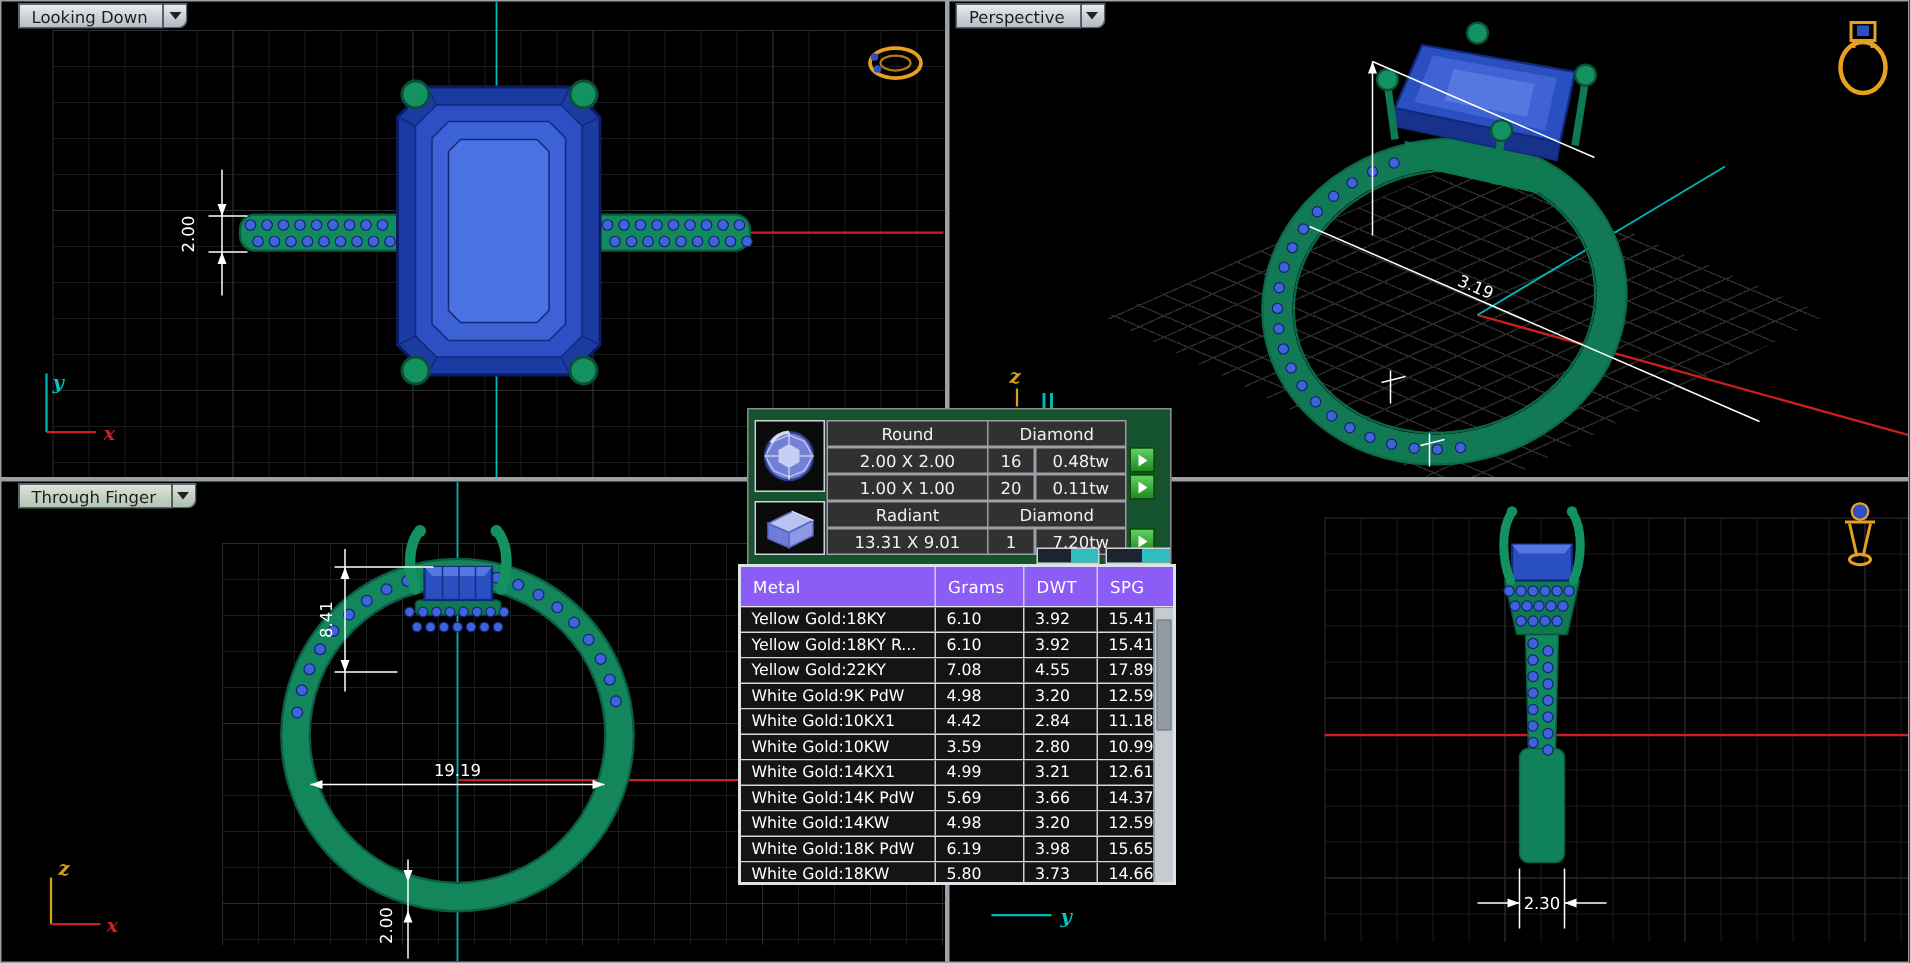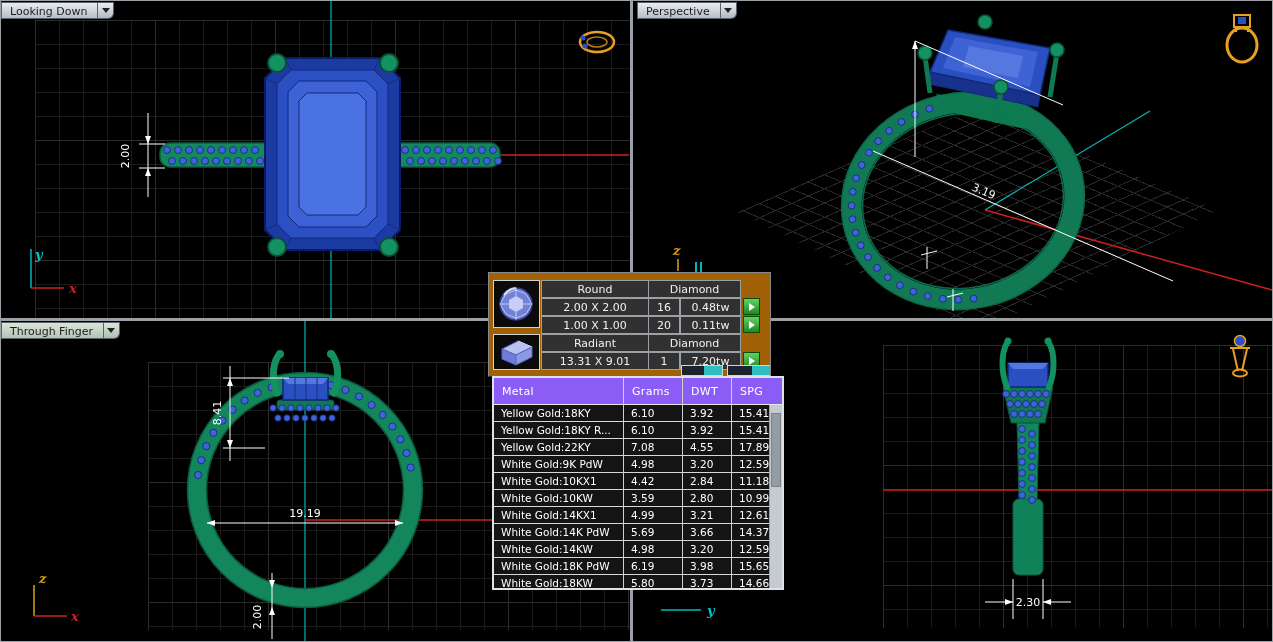--- a/index.html
+++ b/index.html
@@ -15,33 +15,33 @@
       linear-gradient(to bottom,#2c2c2c 1px,transparent 1px),
       linear-gradient(to right,#1b1b1b 1px,transparent 1px),
       linear-gradient(to bottom,#1b1b1b 1px,transparent 1px);
       background-size:120px 120px,120px 120px,24px 24px,24px 24px;}
   .pgrid{position:absolute;left:100px;top:100px;width:490px;height:219px;
       background-image:
       repeating-linear-gradient(156deg,#282828 0 1px,transparent 1px 13px),
       repeating-linear-gradient(23deg,#282828 0 1px,transparent 1px 13px);
       clip-path:polygon(242px 7px,485px 109px,247px 231px,4px 111px);}
   svg{position:absolute;left:0;top:0;}
-  .vtab{position:absolute;left:0;top:1px;height:17px;display:flex;z-index:5;
+  .vtab{position:absolute;left:11px;top:1px;height:17px;display:flex;z-index:5;
         font-size:11px;color:#1d1d1d;}
   .vtab .lbl{background:linear-gradient(#e9ecef,#b7bdc7);border:1px solid #5a626c;
         padding:1px 10px 0 8px;display:flex;align-items:center;white-space:nowrap;}
   .vtab .dd{background:linear-gradient(#e9ecef,#b2b8c2);border:1px solid #5a626c;border-left:none;
         width:15px;display:flex;align-items:center;justify-content:center;border-radius:0 0 6px 0;}
   .vtab.green .lbl{background:linear-gradient(#dbe4da,#b2c4b4);}
   .vtab.green .dd{background:linear-gradient(#dbe4da,#adbfb0);}
   .caret{width:0;height:0;border-left:4px solid transparent;border-right:4px solid transparent;
         border-top:5px solid #222;}
   
-  #gem-panel{position:absolute;left:488px;top:272px;width:281px;height:103px;z-index:20;
-        background:#a16207;border:1px solid #8a8a8a;border-bottom-color:#2a2a2a;overflow:hidden;}
+  #gem-panel{position:absolute;left:498px;top:272px;width:281px;height:103px;z-index:20;
+        background:#14532d;border:1px solid #8a8a8a;border-bottom-color:#2a2a2a;overflow:hidden;}
   .gcell{position:absolute;height:16px;background:#313131;border:1px solid #9aa0a6;
         color:#f0f0f0;font-size:11px;display:flex;align-items:center;justify-content:center;
         white-space:nowrap;}
   .gicon{position:absolute;background:#0b0b0b;border:1px solid #cfd4da;}
   .gbtn{position:absolute;width:15px;height:15px;background:linear-gradient(#62d162,#1f8a1f);
         border:1px solid #0a4a0a;display:flex;align-items:center;justify-content:center;}
   .gbtn::after{content:"";border-left:6px solid #fff;border-top:4px solid transparent;
         border-bottom:4px solid transparent;margin-left:1px;}
   .mini-widget{position:absolute;height:9px;border:1px solid #cfd4da;
         background:linear-gradient(to right,#1c2430 55%,#2fbdbd 55%);}

